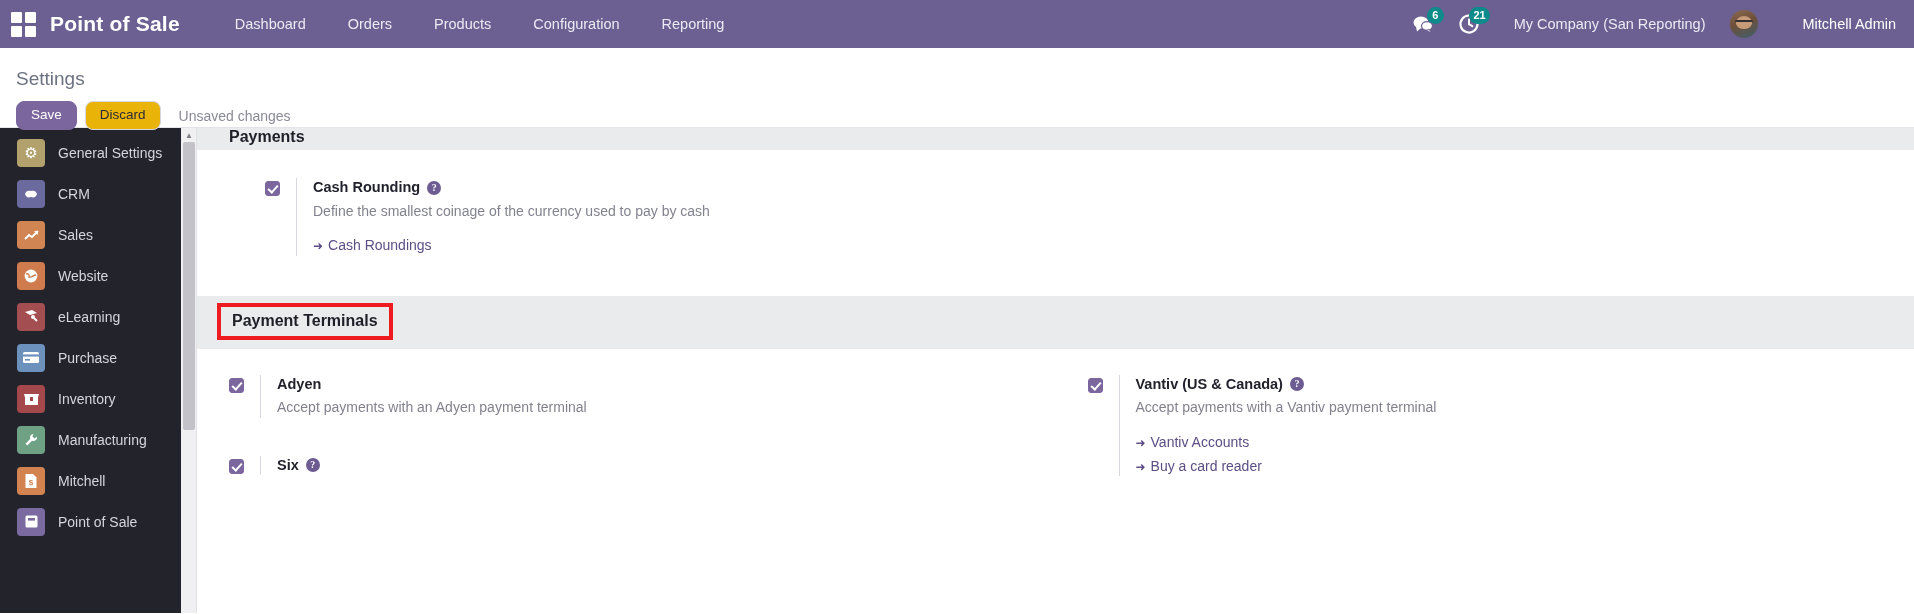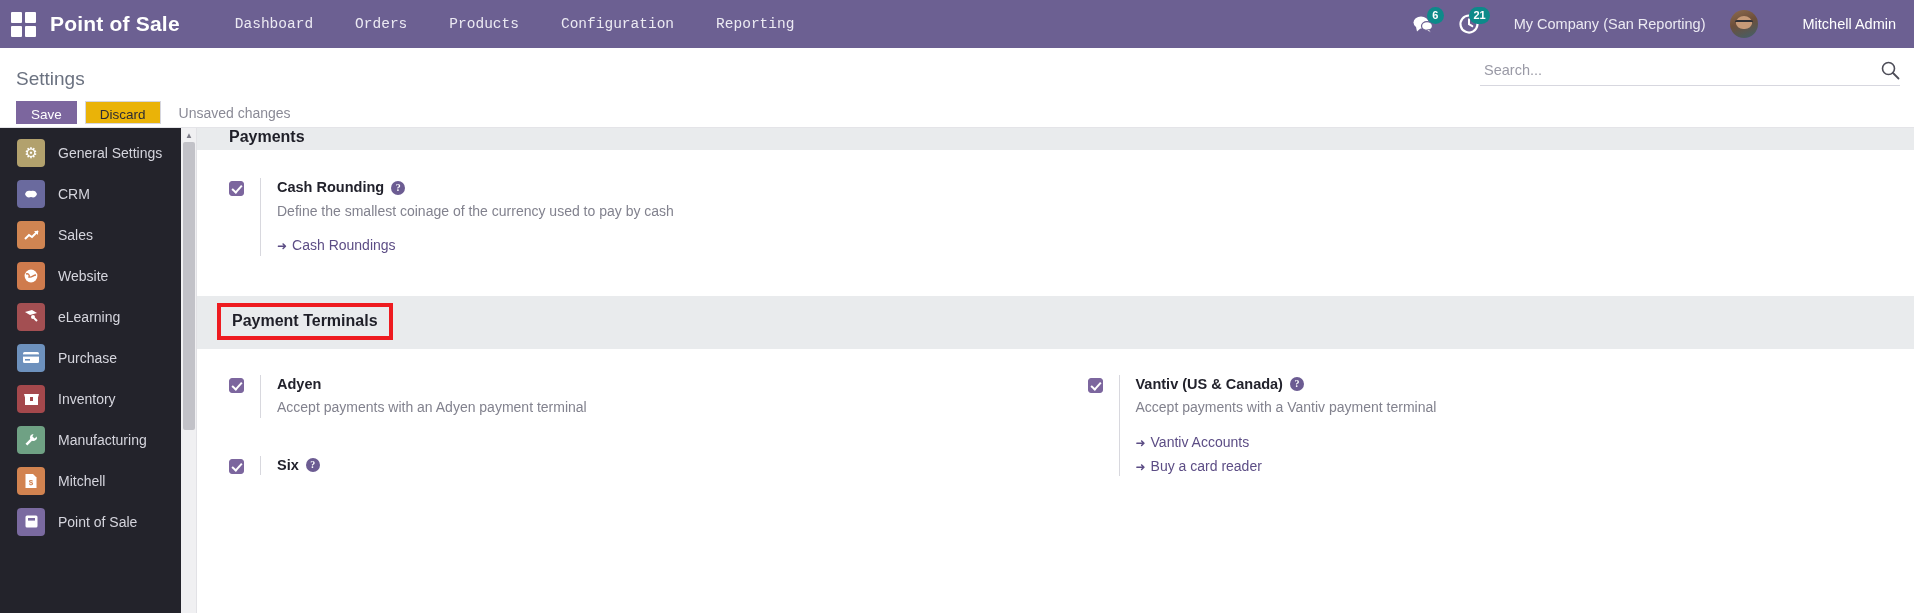--- a/index.html
+++ b/index.html
@@ -44,21 +44,20 @@
   .navmenu { display: flex; align-items: center; height: 100%; }
   .navmenu .item {
     font-size: 14.5px;
     color: #eceaf3;
     padding: 0 21px;
     height: 100%;
     display: flex;
     align-items: center;
     cursor: pointer;
     white-space: nowrap;
-    font-family: Liberation Mono, monospace;
   }
   .nav-right {
     margin-left: auto;
     display: flex;
     align-items: center;
     height: 100%;
   }
   .icon-badge-wrap {
     position: relative;
     padding: 0 12px;
@@ -146,22 +145,22 @@
   .cp-buttons {
     display: flex;
     align-items: center;
     gap: 8px;
     margin-top: 13px;
     padding-left: 2px;
   }
   .btn {
     font-family: "Liberation Sans", sans-serif;
     font-size: 13.5px;
-    border-radius: 0;
-    padding: 5px 14px 0;
+    border-radius: 8px;
+    padding: 5px 14px 6px;
     cursor: pointer;
     line-height: 1.2;
   }
   .btn-primary {
     background: #7c669e;
     color: #ffffff;
     border: 1px solid #7c669e;
   }
   .btn-secondary {
     background: #eab308;
@@ -422,27 +421,20 @@
 
 <div class="control-panel">
   <div class="cp-title">Settings</div>
 
   <div class="cp-buttons">
     <button class="btn btn-primary">Save</button>
     <button class="btn btn-secondary">Discard</button>
     <span class="unsaved">Unsaved changes</span>
   </div>
 
-  <div class="searchbox">
-    <input class="search-input" type="text" placeholder="Search..." style="">
-    <svg class="search-icon" viewBox="0 0 20 20">
-      <circle cx="8.5" cy="8.5" r="6" fill="none" stroke="#4d4d58" stroke-width="1.6"></circle>
-      <line x1="13" y1="13" x2="18.5" y2="18.5" stroke="#4d4d58" stroke-width="1.8" stroke-linecap="round"></line>
-    </svg>
-  </div>
 </div>
 
 <div class="body-split">
 
   <div class="sidebar">
     <div class="side-item">
       <span class="side-icon" style="background:#b2a16d">⚙</span>
       <span class="side-label">General Settings</span>
     </div>
     <div class="side-item">
@@ -533,21 +525,21 @@
     <div class="sb-arrow">▲</div>
     <div class="sb-thumb"></div>
   </div>
 
   <div class="settings-pane">
 
     <div class="section-header clipped">
       <span class="stitle">Payments</span>
     </div>
 
-    <div class="settings-grid" style="padding-top:28px;">
+    <div class="settings-grid" style="padding-top:28px;padding-left:36px;">
       <div class="col">
         <div class="setting-row" style="margin-bottom:14px;">
           <span class="chk"></span>
           <span class="chk-sep"></span>
           <div class="setting-body">
             <div class="setting-title">
               <span>Cash Rounding</span>
               <span class="help-icon">?</span>
             </div>
             <div class="setting-desc">Define the smallest coinage of the currency used to pay by cash</div>

